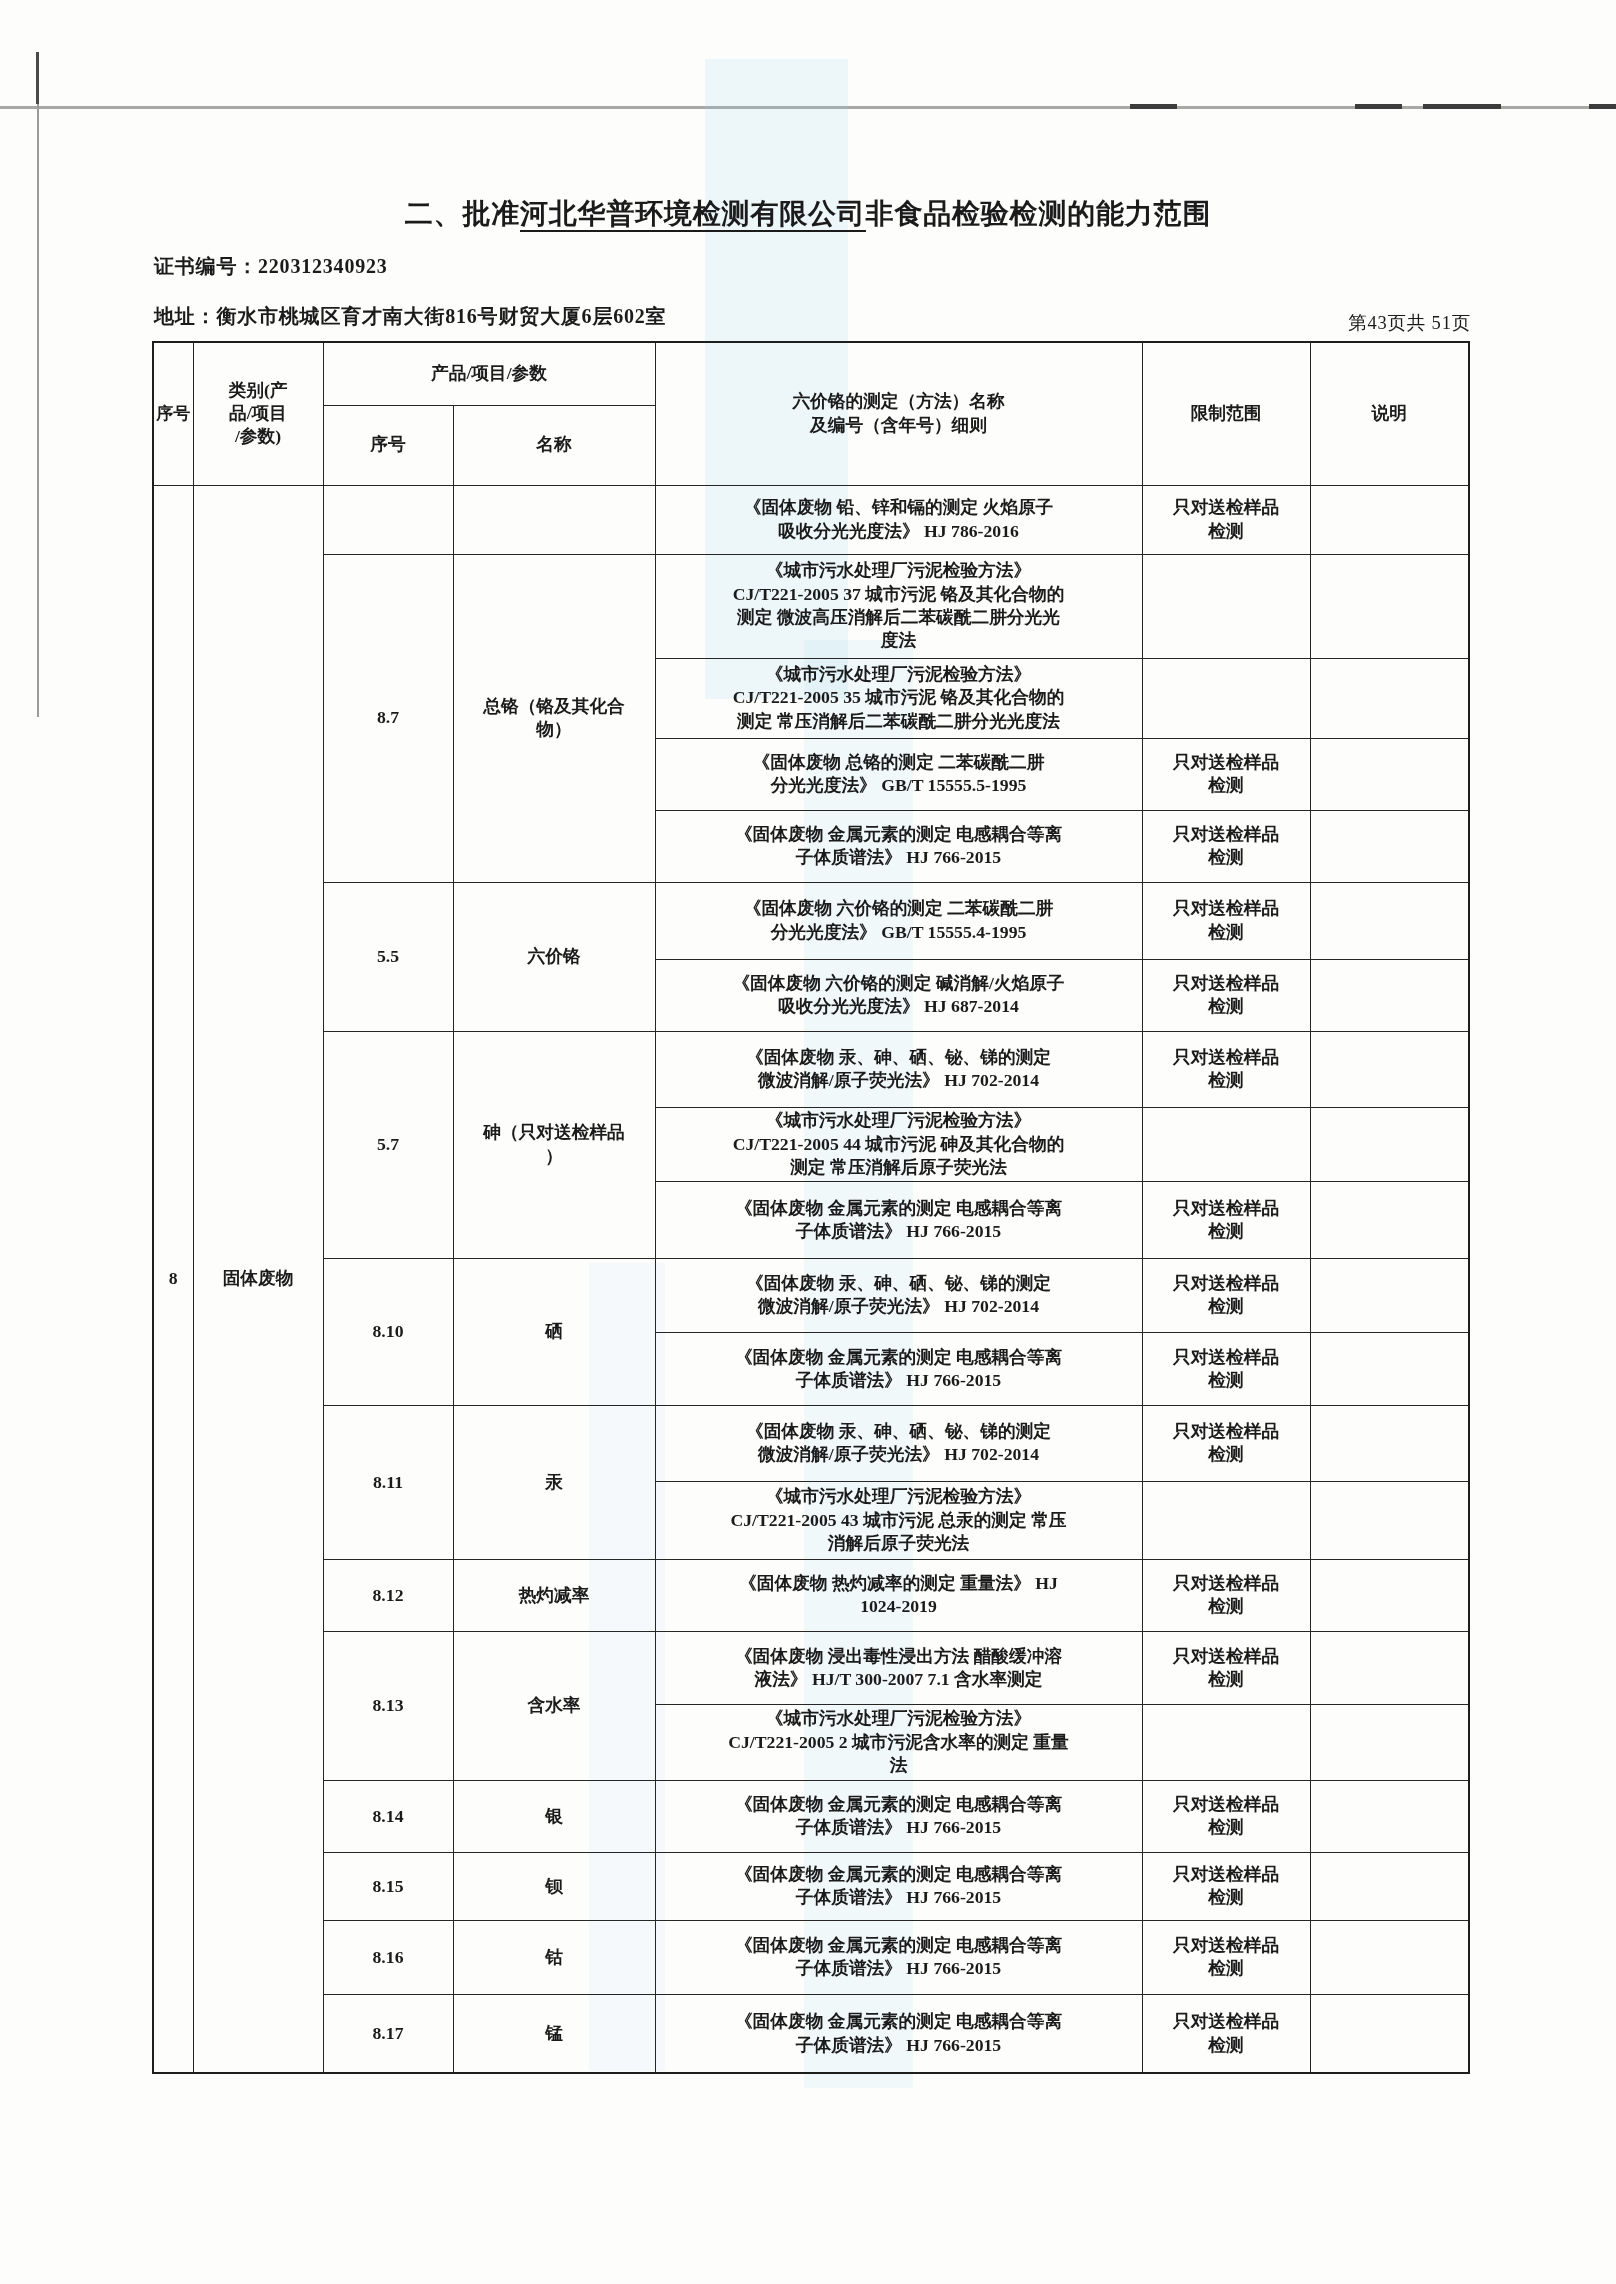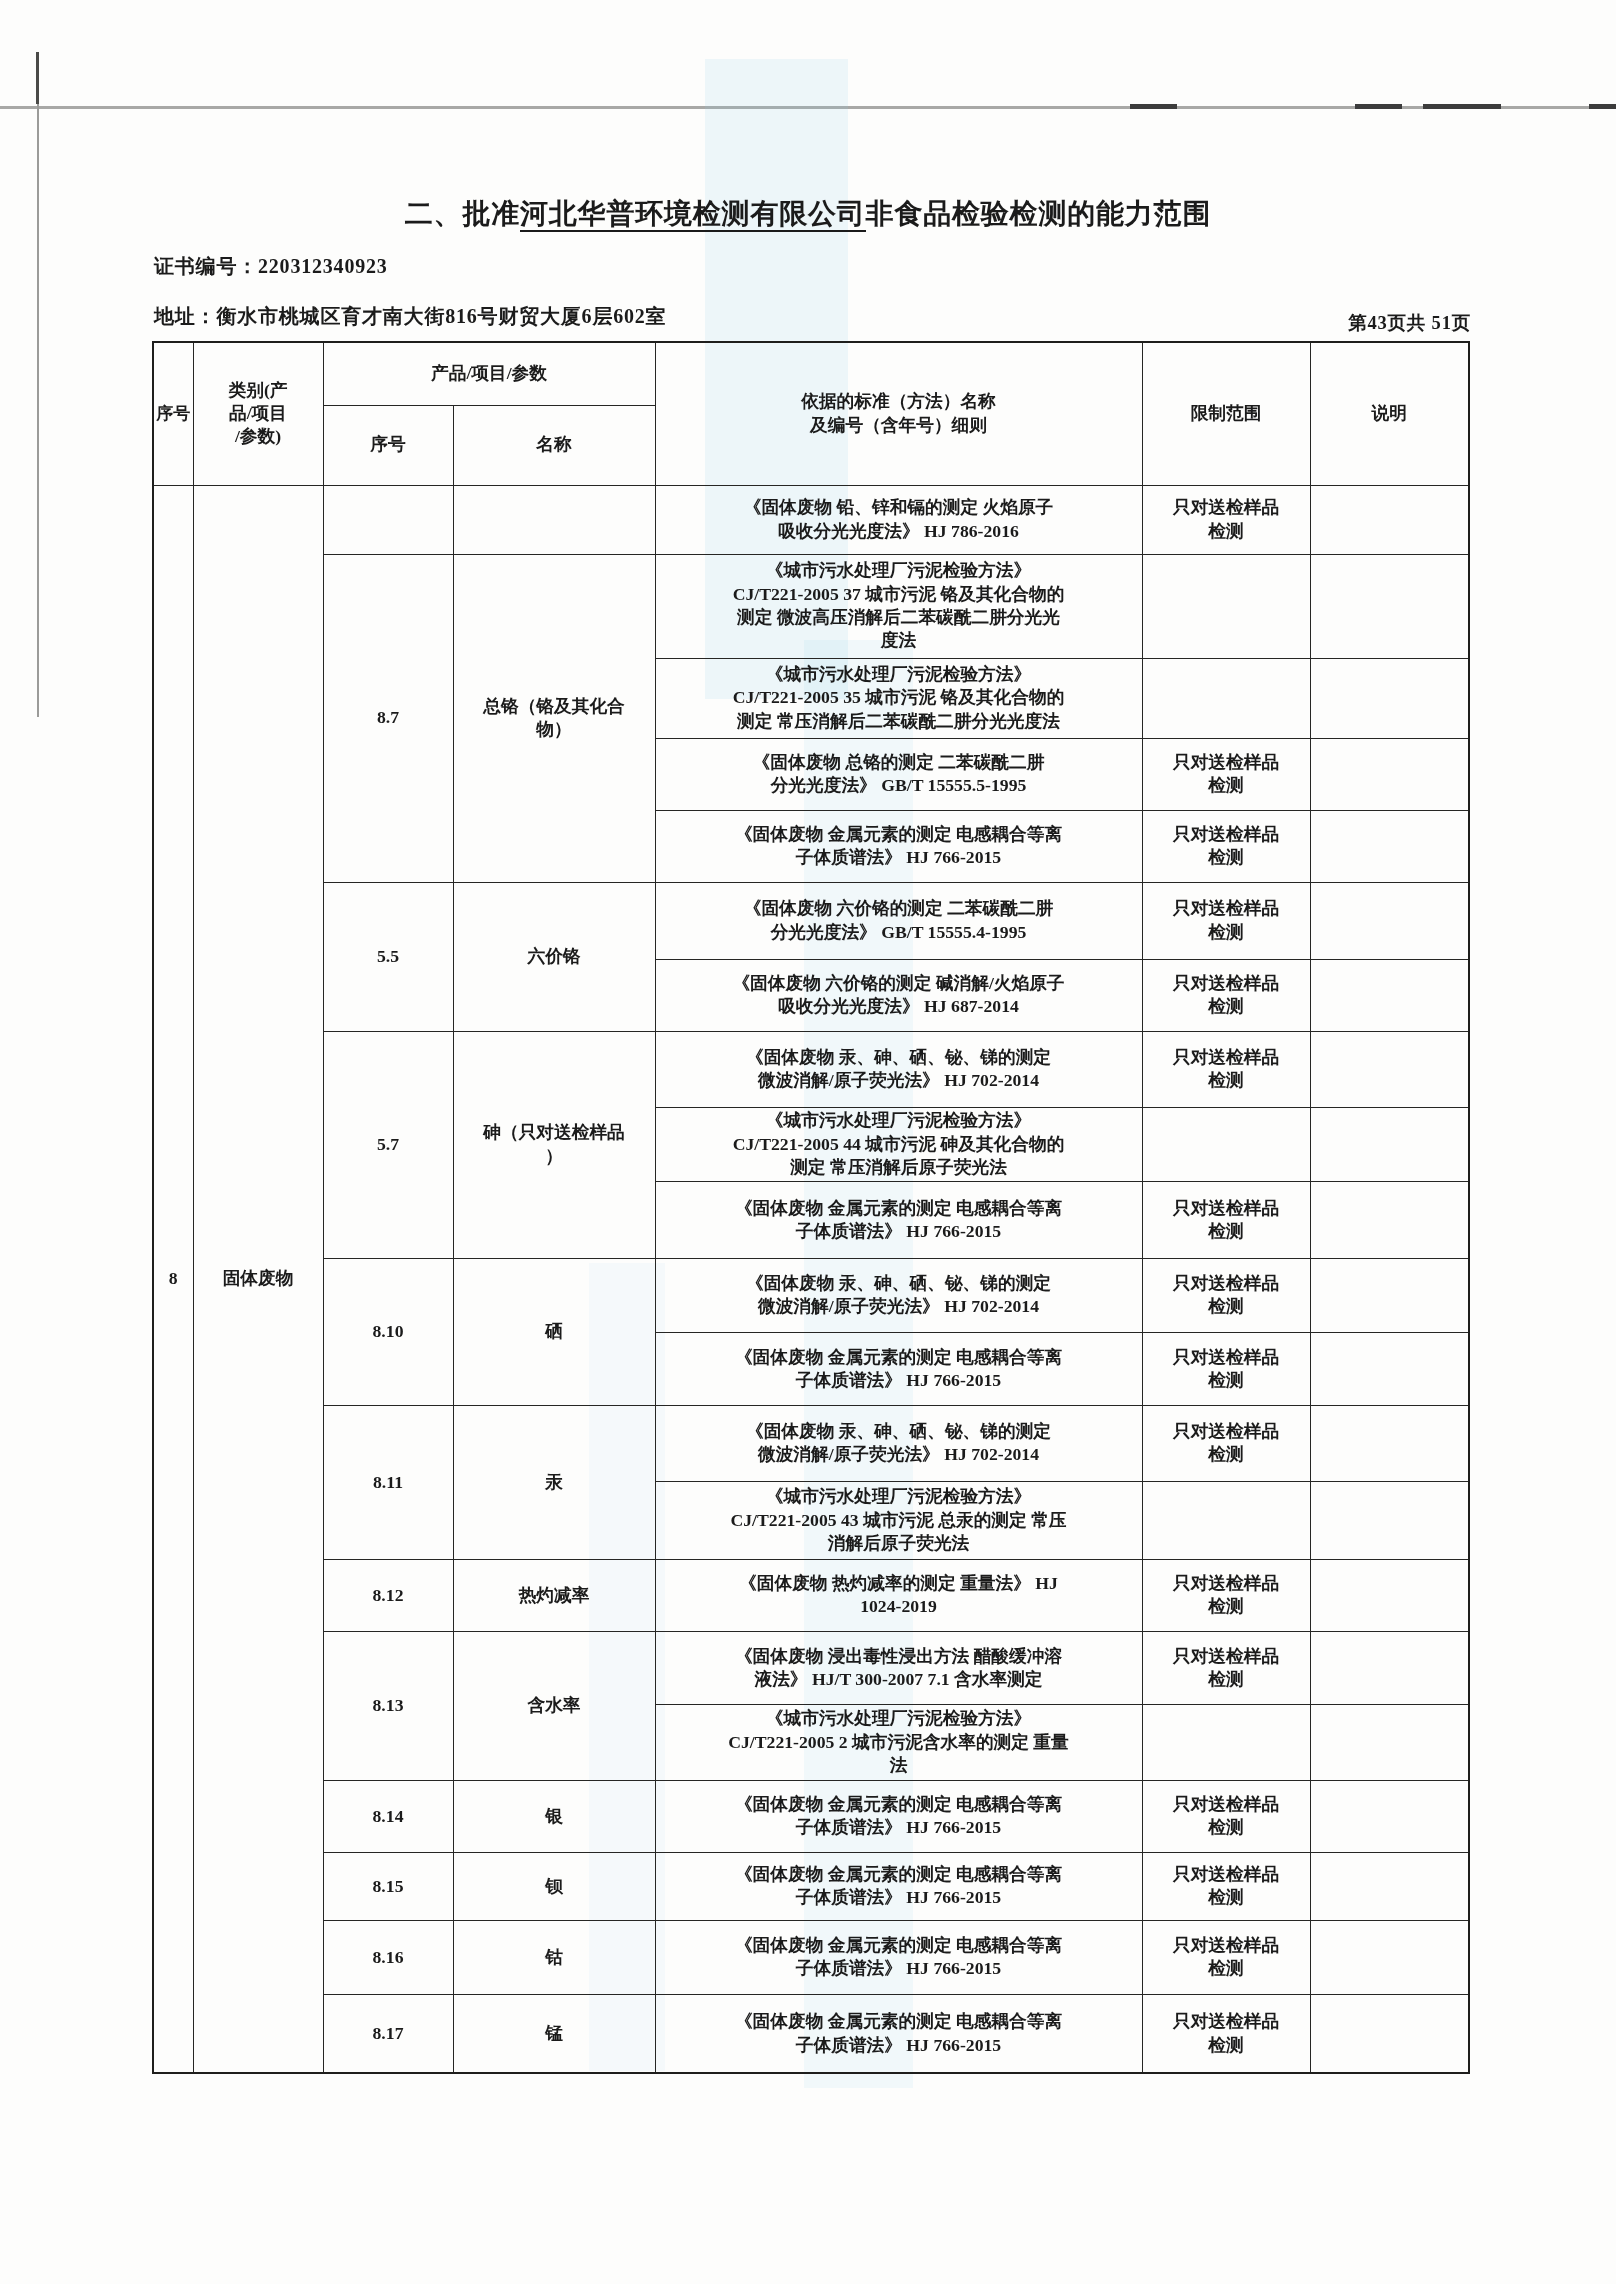--- a/index.html
+++ b/index.html
@@ -24,21 +24,21 @@
   .title{
     position:absolute;left:0;top:195px;width:1616px;
     text-align:center;font-size:28px;font-weight:700;letter-spacing:0.8px;
   }
   .title .u{border-bottom:2.5px solid #1b1b1b;padding-bottom:0.8px;}
   .meta-line{position:absolute;left:154px;font-size:20px;font-weight:700;letter-spacing:0.8px;}
   .cert{top:253px;}
   .addr{top:303px;}
   .page-ind{
     position:absolute;right:145px;top:310px;
-    font-size:18.5px;font-weight:700;letter-spacing:0.8px;
+    font-size:18.5px;font-weight:400;letter-spacing:0.8px;
   }
 
   
   .tbl-wrap{position:absolute;left:152px;top:341px;width:1318px;}
   table{
     border-collapse:collapse;table-layout:fixed;width:1318px;
   }
   td,th{
     border:1.7px solid #262624;
     text-align:center;vertical-align:middle;
@@ -87,21 +87,21 @@
         <col style="width:159px">
   </colgroup>
 
   <tbody>
         <tr style="height:63px">
     <th rowspan="2" class="seq-col">序号</th>
     <th rowspan="2">类别(产
 品/项目
 /参数)</th>
     <th colspan="2">产品/项目/参数</th>
-    <th rowspan="2">依据的标准（方法）名称
+    <th rowspan="2">六价铬的测定（方法）名称
 及编号（含年号）细则</th>
     <th rowspan="2">限制范围</th>
     <th rowspan="2">说明</th>
   </tr>
   <tr style="height:80px">
     <th>序号</th>
     <th>名称</th>
   </tr>
 
   <tr style="height:69px">

